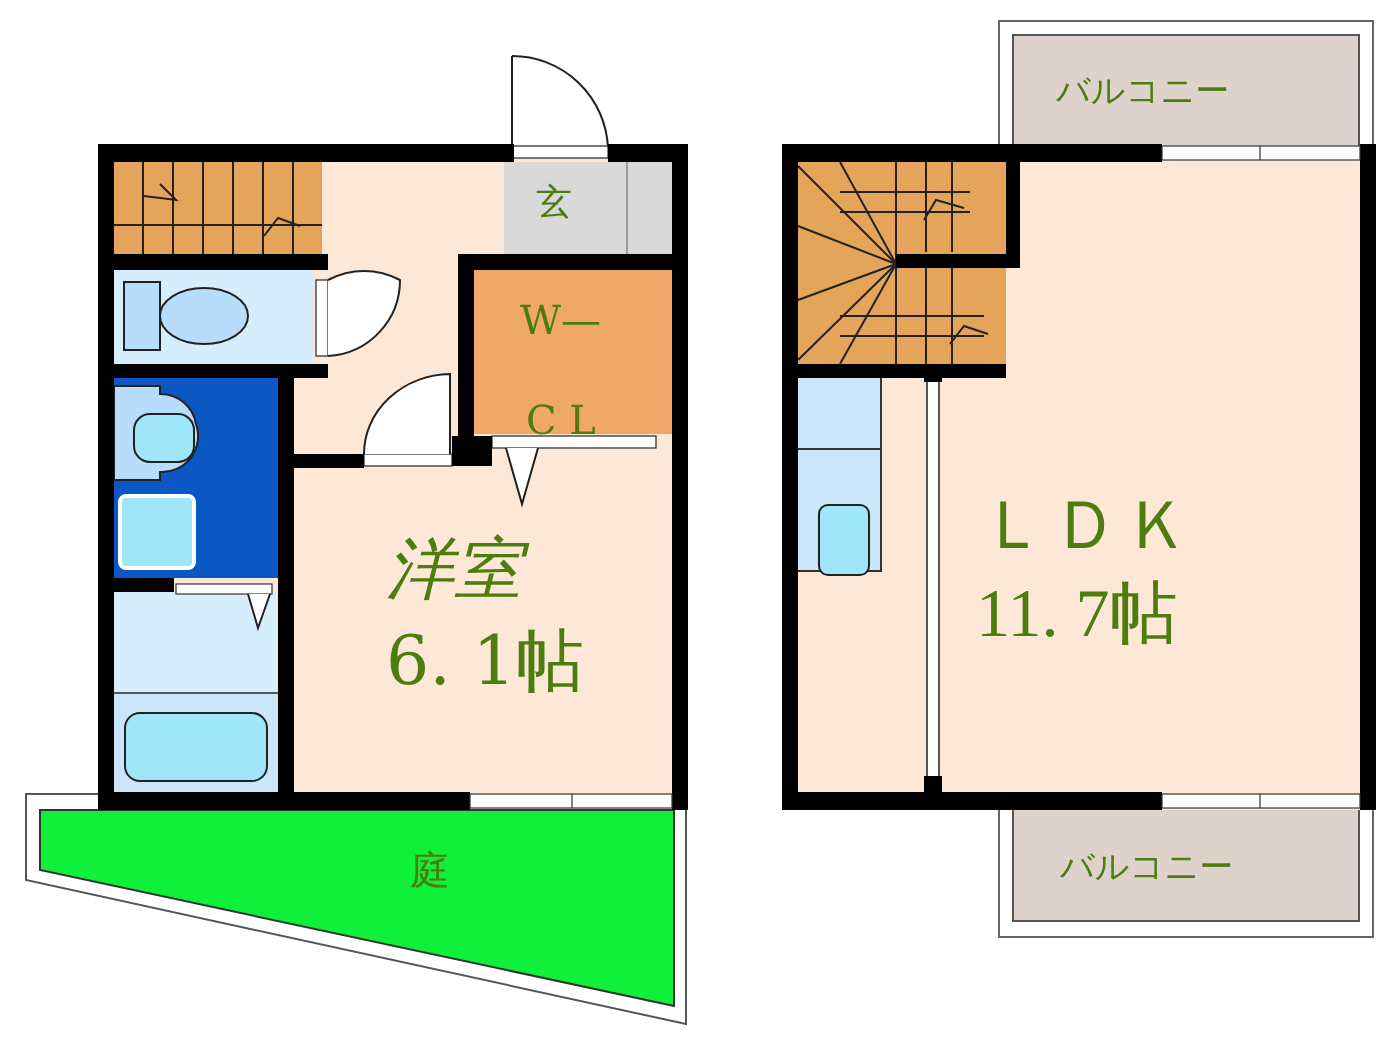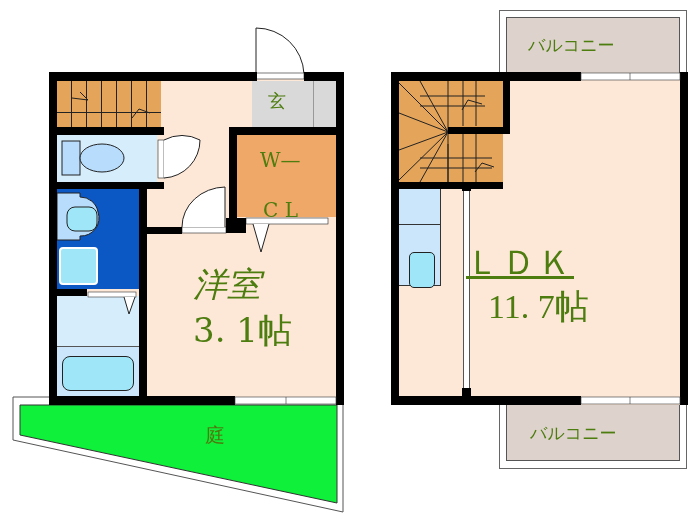--- a/index.html
+++ b/index.html
@@ -68,21 +68,21 @@
   <div class="lbl" style="left:263px;top:178px;font-size:20px;margin-top:20px;">C L</div>
 
   <svg width="700" height="525">
     <rect x="182" y="227" width="44" height="6" fill="#fff" stroke="#222" stroke-width="0.6"></rect>
     <path d="M182,227 A44,40 0 0 1 225,187 L225,227" fill="#fff" stroke="#222" stroke-width="1"></path>
     <rect x="246" y="218" width="82" height="6" fill="#fff" stroke="#222" stroke-width="0.6"></rect>
     <polyline points="253,224 261,252 269,224" fill="#fff" stroke="#222" stroke-width="1"></polyline>
   </svg>
 
   <div class="lbl" style="left:193px;top:262px;font-size:34px;font-style:italic;">洋室</div>
-  <div class="lbl" style="left:193px;top:308px;font-size:34px;">3. 1帖</div>
+  <div class="lbl" style="left:193px;top:308px;font-size:34px;">6. 1帖</div>
 
   <div class="lbl" style="left:205px;top:422px;font-size:20px;">庭</div>
 
   <div class="wall" style="left:49px;top:72px;width:208px;height:9px;"></div>
   <div class="wall" style="left:304px;top:72px;width:40px;height:9px;"></div>
   <div class="wall" style="left:49px;top:72px;width:8px;height:333px;"></div>
   <div class="wall" style="left:336px;top:72px;width:8px;height:333px;"></div>
   <div class="wall" style="left:49px;top:396px;width:186px;height:9px;"></div>
   <div class="wall" style="left:57px;top:127px;width:107px;height:8px;"></div>
   <div class="wall" style="left:57px;top:182px;width:107px;height:7px;"></div>
@@ -135,21 +135,21 @@
   </svg>
 
   <div class="abs" style="left:399px;top:189px;width:42px;height:97px;background:#cbe6fb;border-right:1px solid #333;border-bottom:1px solid #333;"></div>
   <div class="abs" style="left:399px;top:224px;width:42px;height:1px;background:#333;"></div>
   <div class="abs" style="left:409px;top:252px;width:26px;height:36px;border:1px solid #222;border-radius:5px;background:#9fe6f8;"></div>
 
   <div class="abs" style="left:463px;top:189px;width:7px;height:208px;background:#fff;border:1px solid #555;"></div>
   <div class="wall" style="left:462px;top:183px;width:9px;height:8px;"></div>
   <div class="wall" style="left:462px;top:388px;width:9px;height:9px;"></div>
 
-  <div class="lbl" style="left:466px;top:240px;font-size:34px;letter-spacing:2px;text-decoration:underline;">ＬＤＫ</div>
+  <div class="lbl" style="left:490px;top:240px;font-size:34px;letter-spacing:2px;">ＬＤＫ</div>
   <div class="lbl" style="left:488px;top:284px;font-size:34px;font-family:Liberation Serif, serif;">11. 7帖</div>
 
   <div class="wall" style="left:391px;top:72px;width:190px;height:9px;"></div>
   <div class="wall" style="left:680px;top:72px;width:8px;height:9px;"></div>
   <div class="wall" style="left:391px;top:72px;width:8px;height:333px;"></div>
   <div class="wall" style="left:680px;top:72px;width:8px;height:333px;"></div>
   <div class="wall" style="left:391px;top:396px;width:190px;height:9px;"></div>
   <div class="wall" style="left:391px;top:182px;width:112px;height:7px;"></div>
   <div class="wall" style="left:503px;top:81px;width:7px;height:53px;"></div>
   <div class="wall" style="left:448px;top:127px;width:62px;height:7px;"></div>

